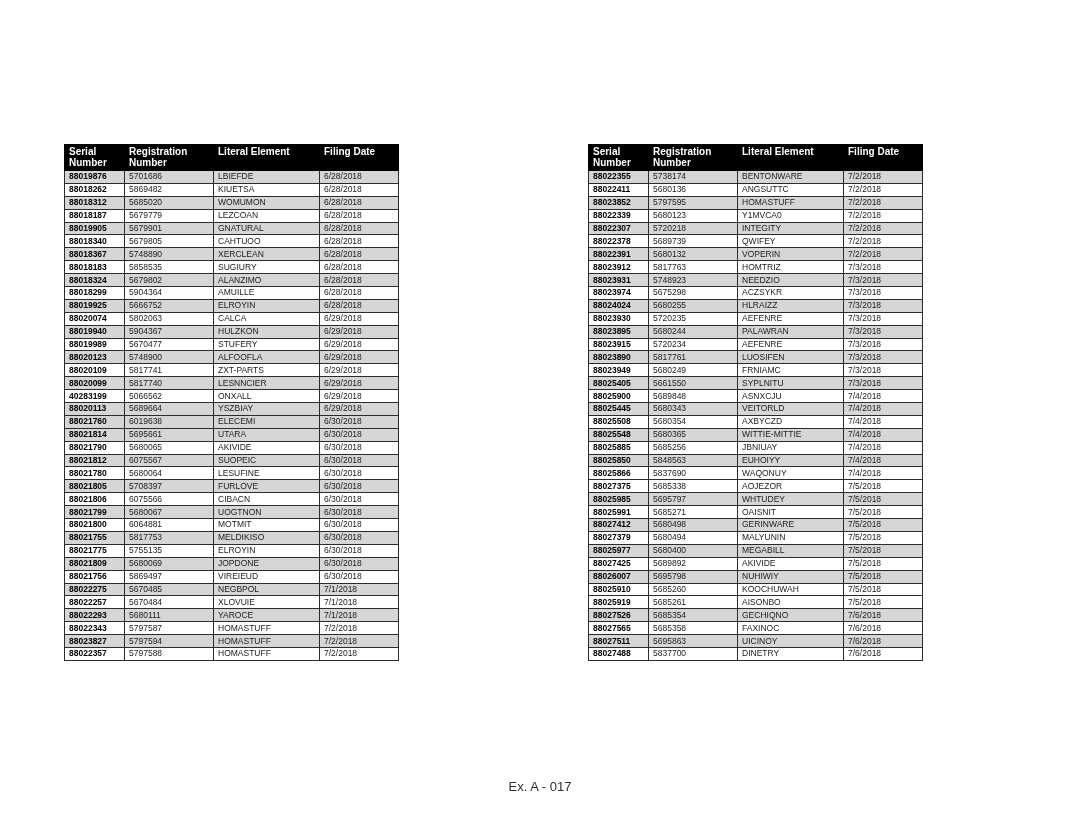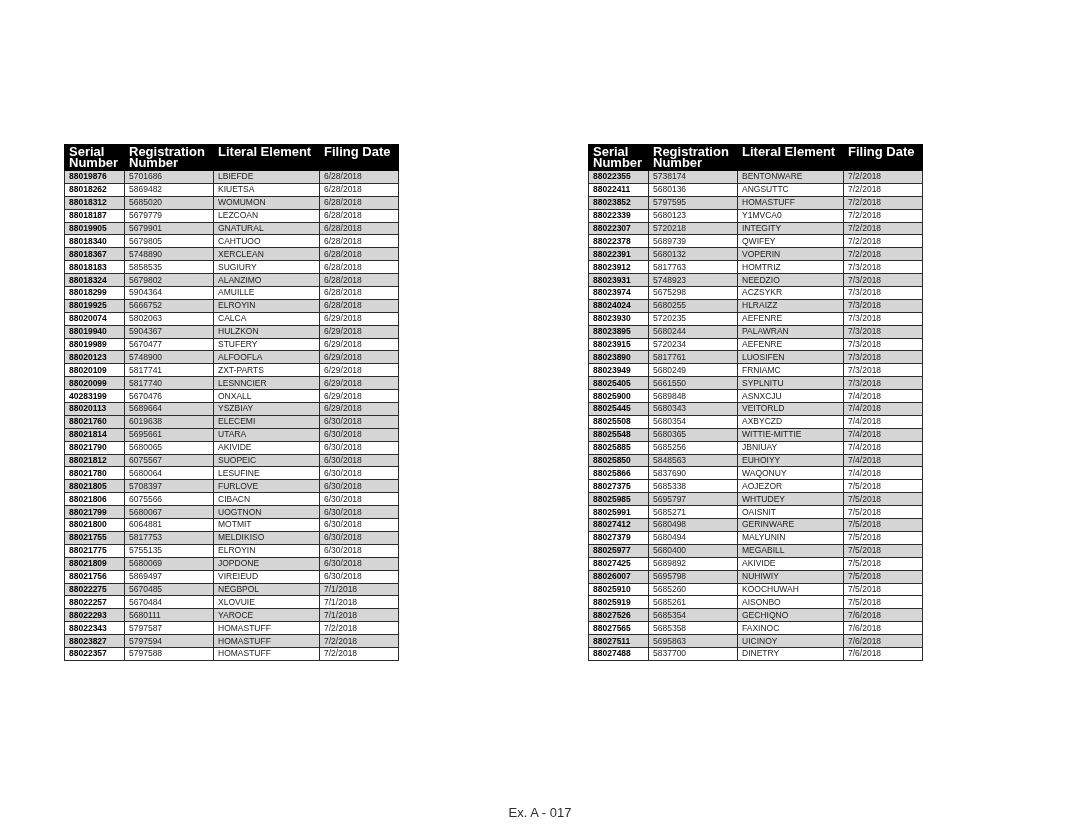--- a/index.html
+++ b/index.html
@@ -39,39 +39,39 @@
   table.tm-table th:nth-child(3), table.tm-table td:nth-child(3) { width: 98px; }
   table.tm-table th:nth-child(4), table.tm-table td:nth-child(4) { width: 71px; }
 
   table.tm-table thead th {
     background: #000000;
     color: #ffffff;
     font-weight: bold;
     text-align: left;
     vertical-align: top;
     padding: 1px 3px 2px 4px;
-    font-size: 13px;
+    font-size: 10px;
     line-height: 11px;
     border: 1px solid #000000;
   }
   table.tm-table tbody td {
     border: 1px solid #2b2b2b;
     padding: 0 3px 0 4px;
     height: 11.9px;
     white-space: nowrap;
     overflow: hidden;
     vertical-align: middle;
     background: #ffffff;
   }
   table.tm-table tbody tr.shaded td { background: #d6d6d6; }
   table.tm-table tbody td:first-child { font-weight: bold; color: #000000; }
 
   .footer {
     position: absolute;
-    top: 805px;
+    top: 779px;
     left: 0;
     width: 1080px;
     text-align: center;
     font-size: 13px;
     color: #2f2f2f;
     font-family: "Liberation Sans", sans-serif;
   }
 </style>
 </head>
 <body>
@@ -186,21 +186,21 @@
             <td>6/29/2018</td>
           </tr>
           <tr class="shaded">
             <td>88020099</td>
             <td>5817740</td>
             <td>LESNNCIER</td>
             <td>6/29/2018</td>
           </tr>
           <tr>
             <td>40283199</td>
-            <td>5670476</td>
+            <td>5066562</td>
             <td>ONXALL</td>
             <td>6/29/2018</td>
           </tr>
           <tr class="shaded">
             <td>88020113</td>
             <td>5689664</td>
             <td>YSZBIAY</td>
             <td>6/29/2018</td>
           </tr>
           <tr class="shaded">

